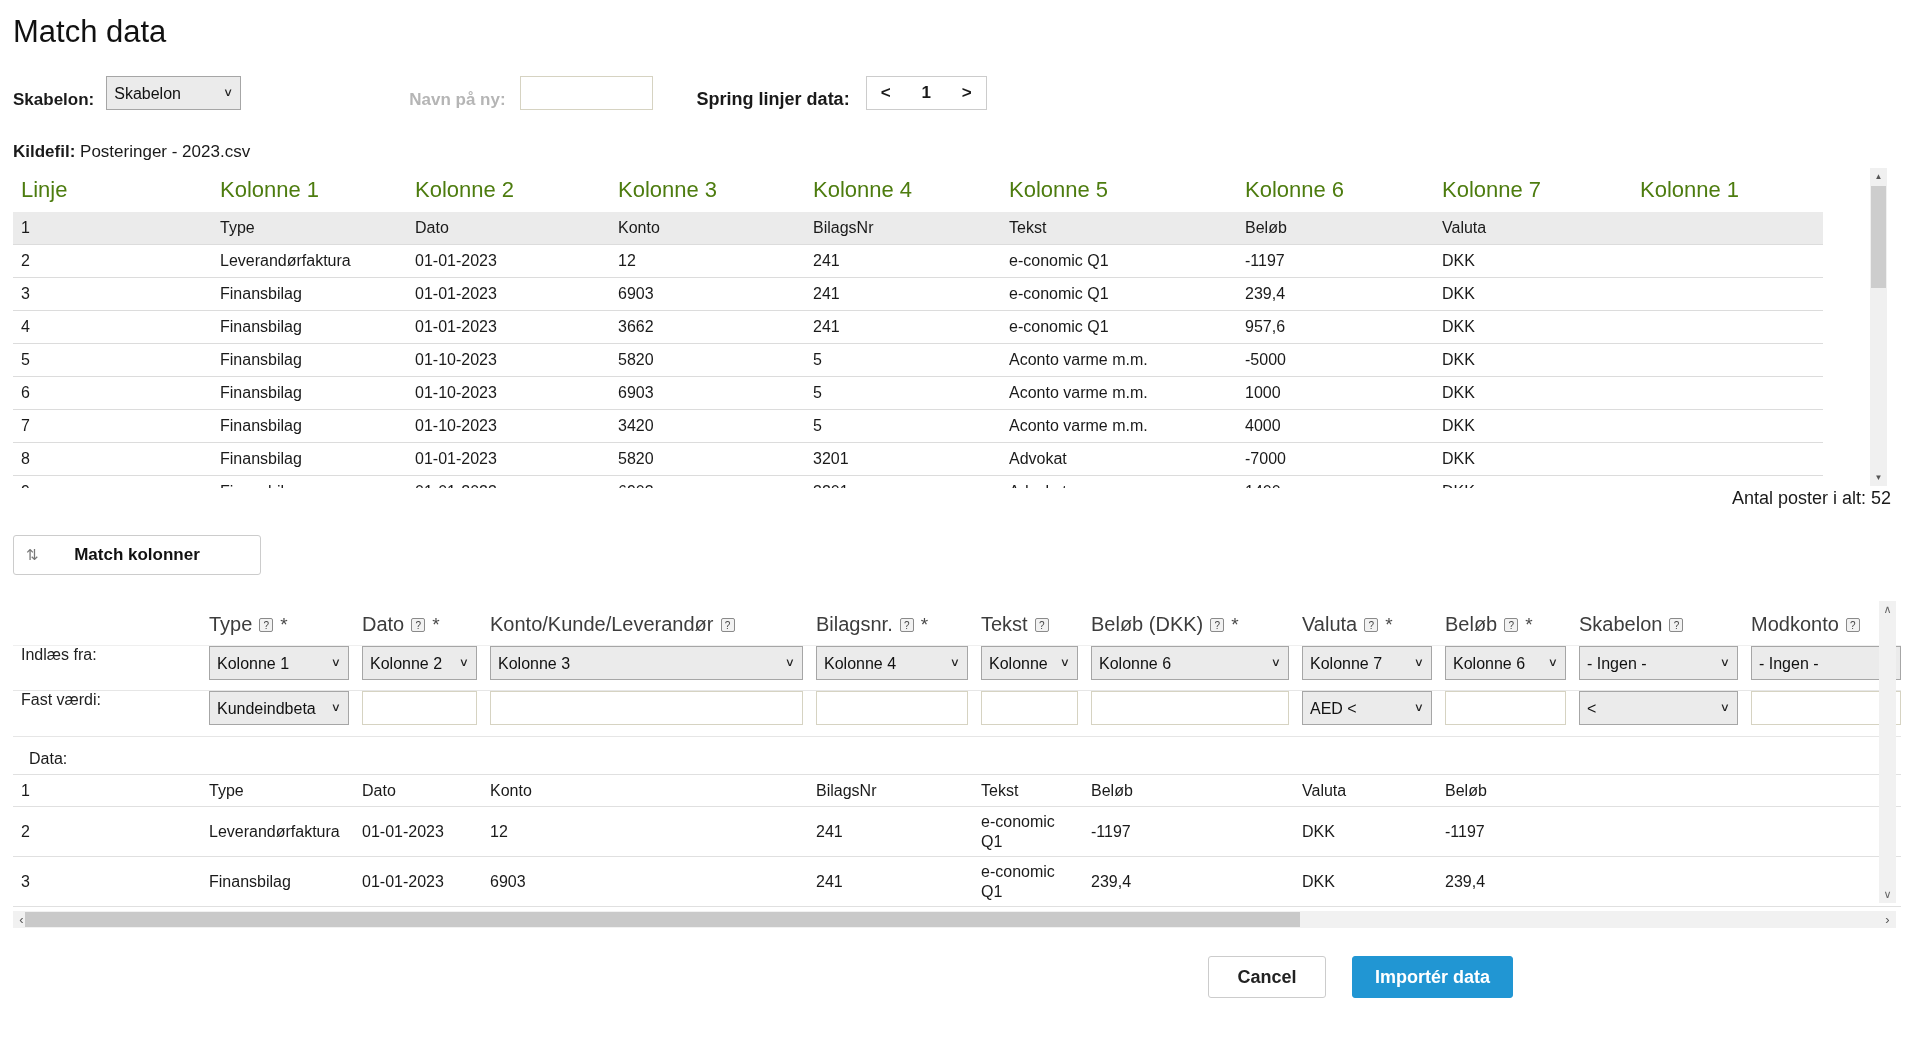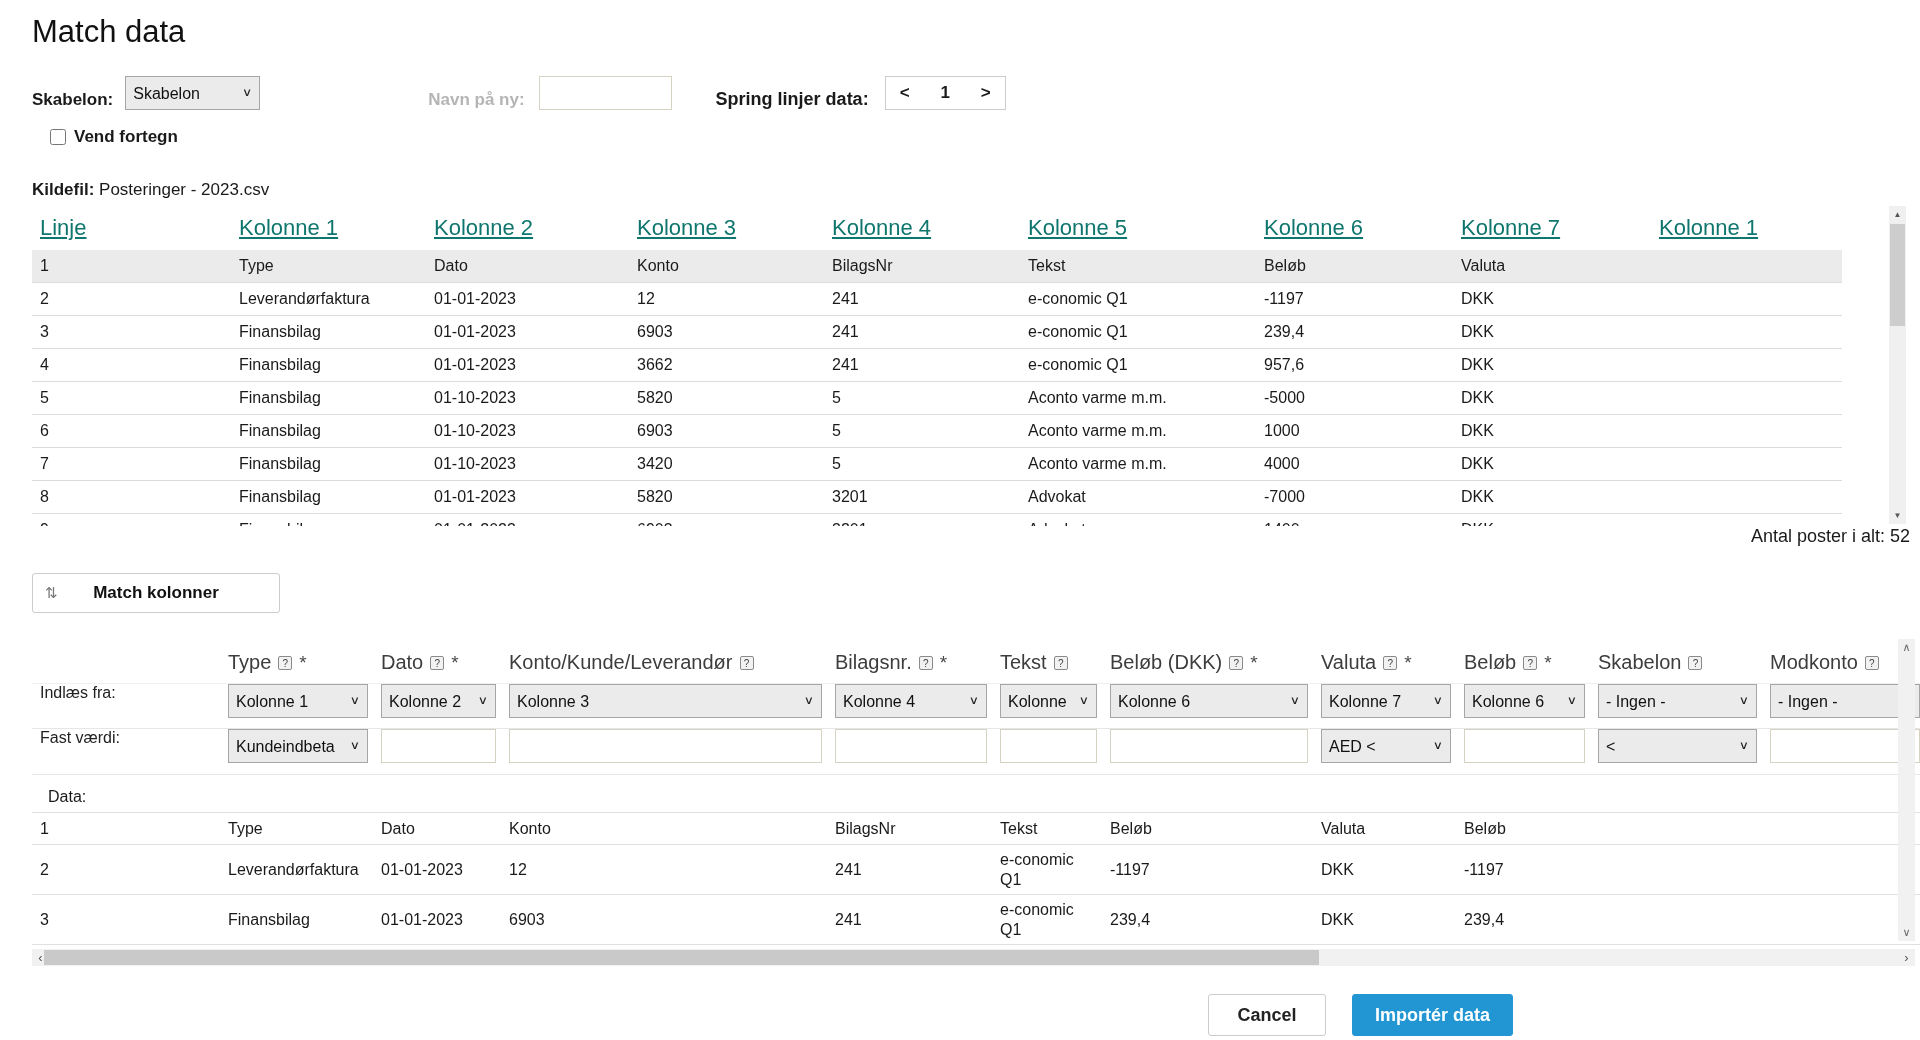--- a/index.html
+++ b/index.html
@@ -1,18 +1,18 @@
 <!DOCTYPE html>
 <html><head>
 <meta charset="utf-8">
 <style>
   * { margin:0; padding:0; box-sizing:border-box; }
   html,body { background:#fff; }
   body { font-family:"Liberation Sans","DejaVu Sans",sans-serif; color:#1a1a1a; overflow:hidden; }
-  .page { position:relative; width:1560px; height:1040px; background:#fff; padding:14px 20px 0 32px; }
+  .page { position:relative; width:1560px; height:1040px; background:#fff; padding:14px 20px 0 13px; }
 
   
   h1.title { font-size:31px; font-weight:500; color:#111; letter-spacing:0; margin-bottom:24px; }
 
   
   .toolbar { display:flex; align-items:flex-end; height:36px; }
   .lbl { font-size:17px; font-weight:bold; white-space:nowrap; }
   .lbl.muted { color:#b5b5b5; }
   .sel { position:relative; display:inline-block; }
   .sel select {
@@ -30,21 +30,21 @@
   .step-btn { cursor:default; }
   .chk-row { margin:16px 0 0 18px; display:flex; align-items:center; height:22px; }
   .chk-row input { width:16px; height:16px; }
   .chk-row label { font-size:17px; font-weight:bold; margin-left:8px; }
 
   
   .kildefil { margin-top:32px; font-size:17px; }
   .kildefil .k-lbl { font-weight:bold; }
   .source-wrap { position:relative; width:1874px; height:322px; overflow:hidden; margin-top:4px; }
   .shead { display:flex; height:46px; align-items:flex-end; padding-bottom:9px; }
-  .shead .scell { font-size:22px; color:#0f766e;text-decoration:underline; }
+  .shead .scell { font-size:22px; color:#4d7c0f; }
   .srow { display:flex; height:33px; align-items:center; border-bottom:1px solid #dcdcdc; font-size:16px; width:1810px; }
   .srow.hl { background:#ebebeb; }
   .scell { flex:none; padding:0 8px; white-space:nowrap; overflow:hidden; }
   .sc0{width:199px}.sc1{width:195px}.sc2{width:203px}.sc3{width:195px}.sc4{width:196px}
   .sc5{width:236px}.sc6{width:197px}.sc7{width:198px}.sc8{width:191px}
 
   
   .vscroll { position:absolute; right:0; top:2px; width:17px; height:318px; background:#f0f0f0; }
   .sb-btn { height:17px; display:flex; align-items:center; justify-content:center; font-size:8px; color:#555; }
   .sb-btn.bottom { position:absolute; bottom:0; left:0; right:0; }
@@ -111,24 +111,20 @@
     <span class="lbl muted new-name-lbl">Navn på ny:</span>
     <input class="txt new-name-input" value="" style="">
     <span class="lbl skip-lbl">Spring linjer data:</span>
     <div class="stepper">
       <span class="step-btn">&lt;</span>
       <span class="step-val">1</span>
       <span class="step-btn">&gt;</span>
     </div>
   </div>
 
-  <div class="chk-row">
-    <input type="checkbox" style="">
-    <label>Vend fortegn</label>
-  </div>
 
   <div class="kildefil">
     <span class="k-lbl">Kildefil:</span>
     <span>Posteringer - 2023.csv</span>
   </div>
 
   <div class="source-wrap">
     <div class="shead" id="source-head">
         <div class="scell sc0">Linje</div>
         <div class="scell sc1">Kolonne 1</div>

